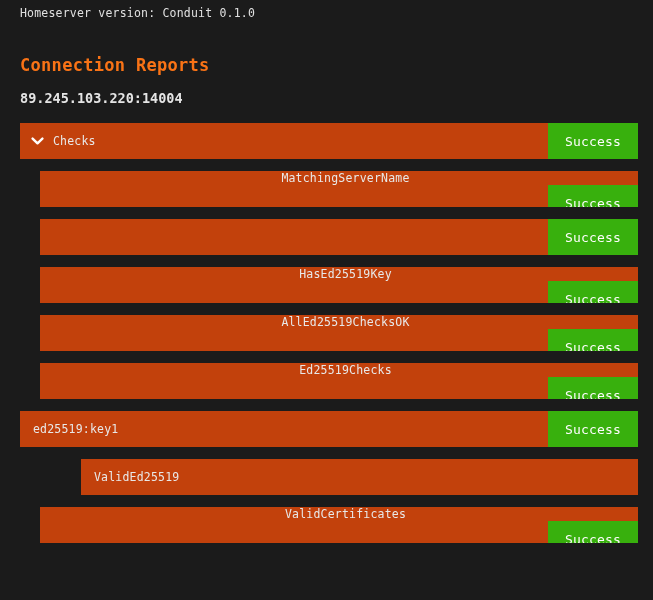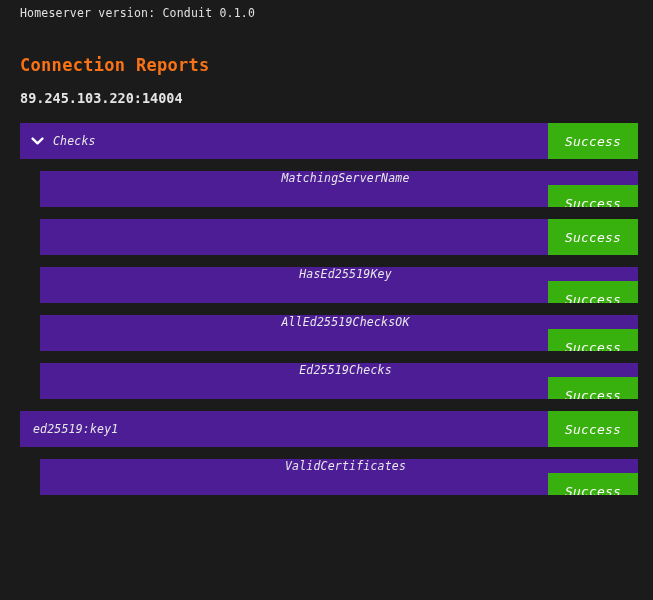--- a/index.html
+++ b/index.html
@@ -41,26 +41,25 @@
     font-weight: bold;
     color: #e5e5e5;
   }
   .report-list {
     margin-top: 18px;
   }
   .row {
     display: flex;
     align-items: center;
     height: 36px;
-    background: #4c1d95;
+    background: #c2410c;
     margin-bottom: 12px;
     padding-left: 13px;
     box-sizing: border-box;
     overflow: hidden;
-    font-style: italic;
   }
   .row.has-chevron {
     padding-left: 11px;
   }
   .row.level-0 { margin-left: 0; }
   .row.level-1 { margin-left: 20px; flex-direction: column; }
   .row.level-2 { }
   .row.level-3 { margin-left: 61px; }
   .chevron {
     display: inline-flex;
@@ -123,18 +122,21 @@
         <span class="badge" style="background: rgb(56, 176, 13);">Success</span>
       </div>
       <div class="row level-1">
         <span class="row-label">Ed25519Checks</span>
         <span class="badge" style="background: rgb(56, 176, 13);">Success</span>
       </div>
       <div class="row level-2">
         <span class="row-label">ed25519:key1</span>
         <span class="badge" style="background: rgb(56, 176, 13);">Success</span>
       </div>
+      <div class="row level-3">
+        <span class="row-label">ValidEd25519</span>
+      </div>
       <div class="row level-1">
         <span class="row-label">ValidCertificates</span>
         <span class="badge" style="background: rgb(56, 176, 13);">Success</span>
       </div>
     </div>
 </div>
 
 </body></html>

